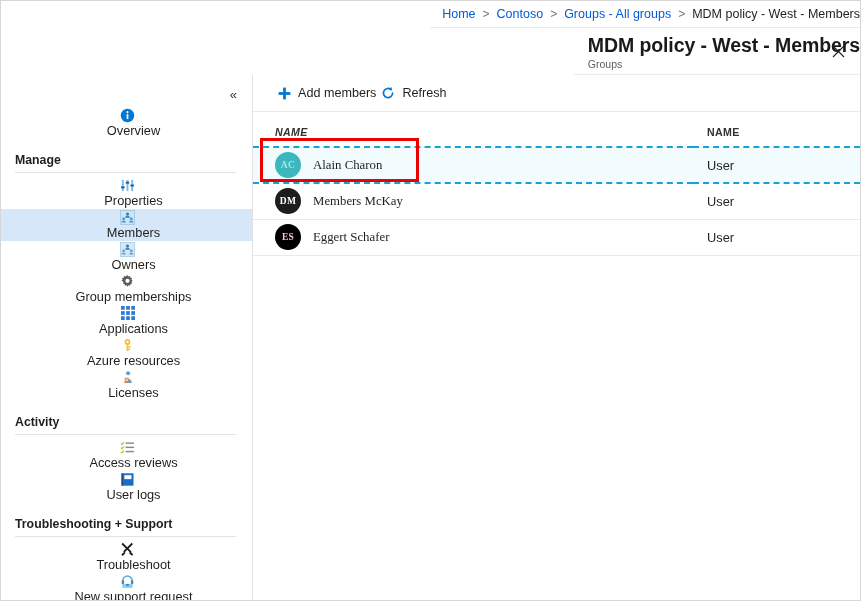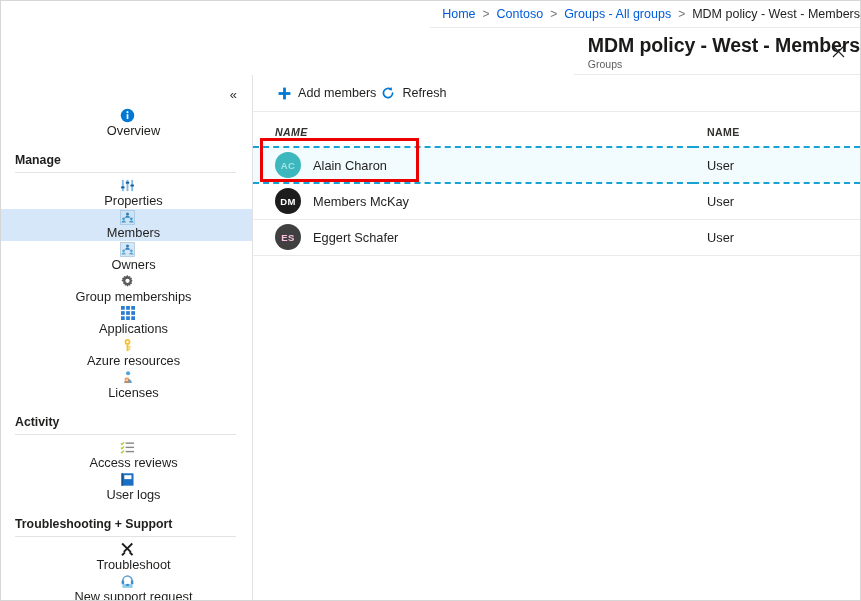--- a/index.html
+++ b/index.html
@@ -151,21 +151,21 @@
   }
   .col-name { width: 440px; padding-left: 22px !important; font-style: italic; }
   .col-type { padding-left: 14px !important; }
   .tbl td {
     font-size: 12.8px;
     color: #201f1e;
     height: 36px;
     border-bottom: 1px solid #eaeaea;
     vertical-align: middle;
   }
-  .td-name { padding-left: 22px; }
+  .td-name { padding-left: 22px; font-family: Liberation Serif, serif; }
   .td-type { padding-left: 14px; }
   .name-cell { display: flex; align-items: center; }
   .avatar {
     width: 26px; height: 26px;
     border-radius: 50%;
     flex: 0 0 26px;
     margin-right: 12px;
     display: flex; align-items: center; justify-content: center;
     font-size: 9.5px;
     font-weight: 600;
@@ -445,21 +445,21 @@
                   </span>
                   <span>Members McKay</span>
                 </div>
               </td>
               <td class="td-type">User</td>
             </tr>
 
             <tr>
               <td class="td-name">
                 <div class="name-cell">
-                  <span class="avatar" style="background:#404040;color:#f9c2e2;">
+                  <span class="avatar" style="background:#000000;color:#f9c2e2;">
                     <span>ES</span>
                   </span>
                   <span>Eggert Schafer</span>
                 </div>
               </td>
               <td class="td-type">User</td>
             </tr>
 
           </tbody>
         </table>

